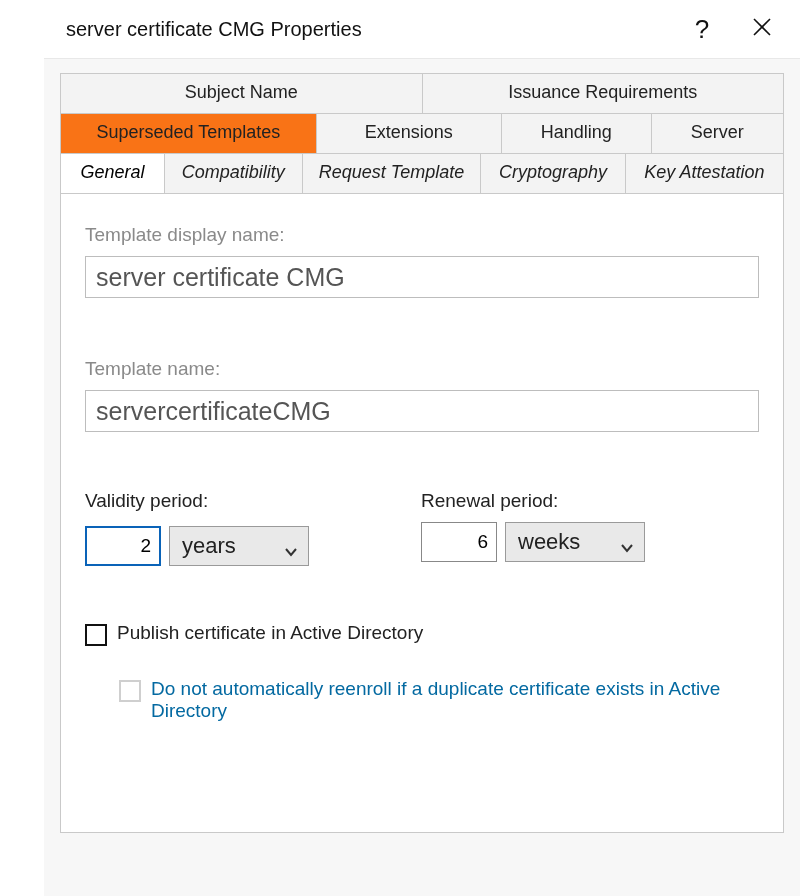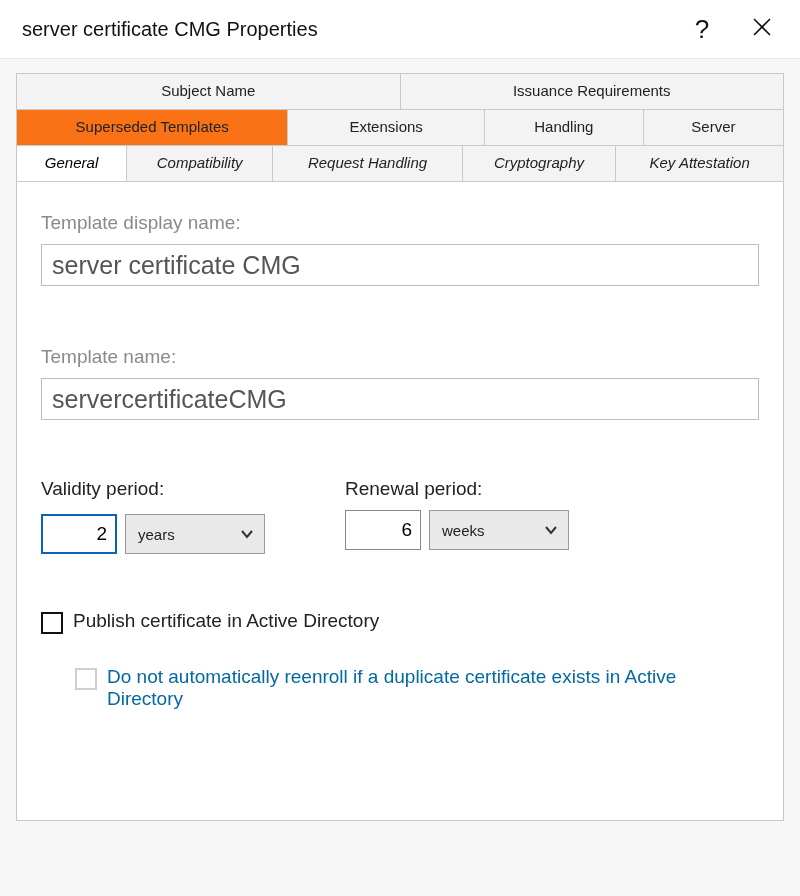--- a/index.html
+++ b/index.html
@@ -11,20 +11,21 @@
     font-size: 18px;
     background: #ffffff;
     color: #222;
   }
   .window {
     width: 800px;
     height: 896px;
     background: #ffffff;
     display: flex;
     flex-direction: column;
+    padding-left: 44px;
   }
   .title-bar {
     height: 58px;
     display: flex;
     align-items: center;
     padding: 0 8px 0 22px;
     background: #ffffff;
   }
   .title-text {
     flex: 1;
@@ -63,21 +64,21 @@
     width: 100%;
     border: 1px solid #c9c9c9;
     border-bottom: none;
     background: #f3f3f3;
   }
   .tab-row .tab-cell {
     flex: 1;
     text-align: center;
     padding: 8px 4px 10px 4px;
     border-right: 1px solid #c9c9c9;
-    font-size: 15px;
+    font-size: 18px;
     color: #222;
     cursor: pointer;
     user-select: none;
     white-space: nowrap;
   }
   .tab-row .tab-cell:last-child { border-right: none; }
   .tab-row.row1 .w-half { flex: 1; }
   .tab-row.row2 .tab-cell { }
   .tab-cell.highlight { background: #f97316; }
   .tab-row.row3 {
@@ -112,21 +113,21 @@
     border: 1px solid #bdbdbd;
     padding: 4px 10px;
     font-size: 25px;
     color: #555;
     background: #ffffff;
   }
   .section { margin-bottom: 50px; }
 
   .periods-row {
     display: flex;
-    gap: 80px;
+    gap: 112px;
     margin-top: 20px;
   }
   .period-col { display: flex; flex-direction: column; }
   .period-controls { display: flex; gap: 8px; align-items: stretch; }
   .num-input {
     width: 76px;
     height: 40px;
     border: 2px solid #0a63b8;
     text-align: right;
     padding: 2px 8px;
@@ -136,21 +137,21 @@
   .num-input.plain { border: 1px solid #888; }
   .unit-select {
     width: 140px;
     height: 40px;
     border: 1px solid #9a9a9a;
     background: #e9e9e9;
     display: flex;
     align-items: center;
     justify-content: space-between;
     padding: 0 10px 0 12px;
-    font-size: 15px;
+    font-size: 22px;
     cursor: pointer;
     user-select: none;
   }
   .chevron-down {
     width: 14px; height: 14px;
   }
   .chevron-down svg polyline {
     fill: none; stroke: #333; stroke-width: 2;
   }
 
@@ -211,21 +212,21 @@
       <div class="tab-row row2">
         <div class="tab-cell highlight" style="flex:1.4">Superseded Templates</div>
         <div class="tab-cell">Extensions</div>
         <div class="tab-cell" style="flex:0.8">Handling</div>
         <div class="tab-cell" style="flex:0.7">Server</div>
       </div>
 
       <div class="tab-row row3">
         <div class="tab-cell active" style="flex:0.7">General</div>
         <div class="tab-cell" style="flex:0.95">Compatibility</div>
-        <div class="tab-cell" style="flex:1.25">Request Handling</div>
+        <div class="tab-cell" style="flex:1.25">Request Template</div>
         <div class="tab-cell" style="flex:1.0">Cryptography</div>
         <div class="tab-cell" style="flex:1.1">Key Attestation</div>
       </div>
 
       <div class="tab-content">
 
         <div class="section">
           <div class="field-label">Template display name:</div>
           <input class="text-input" type="text" readonly="" value="server certificate CMG" style="">
         </div>

